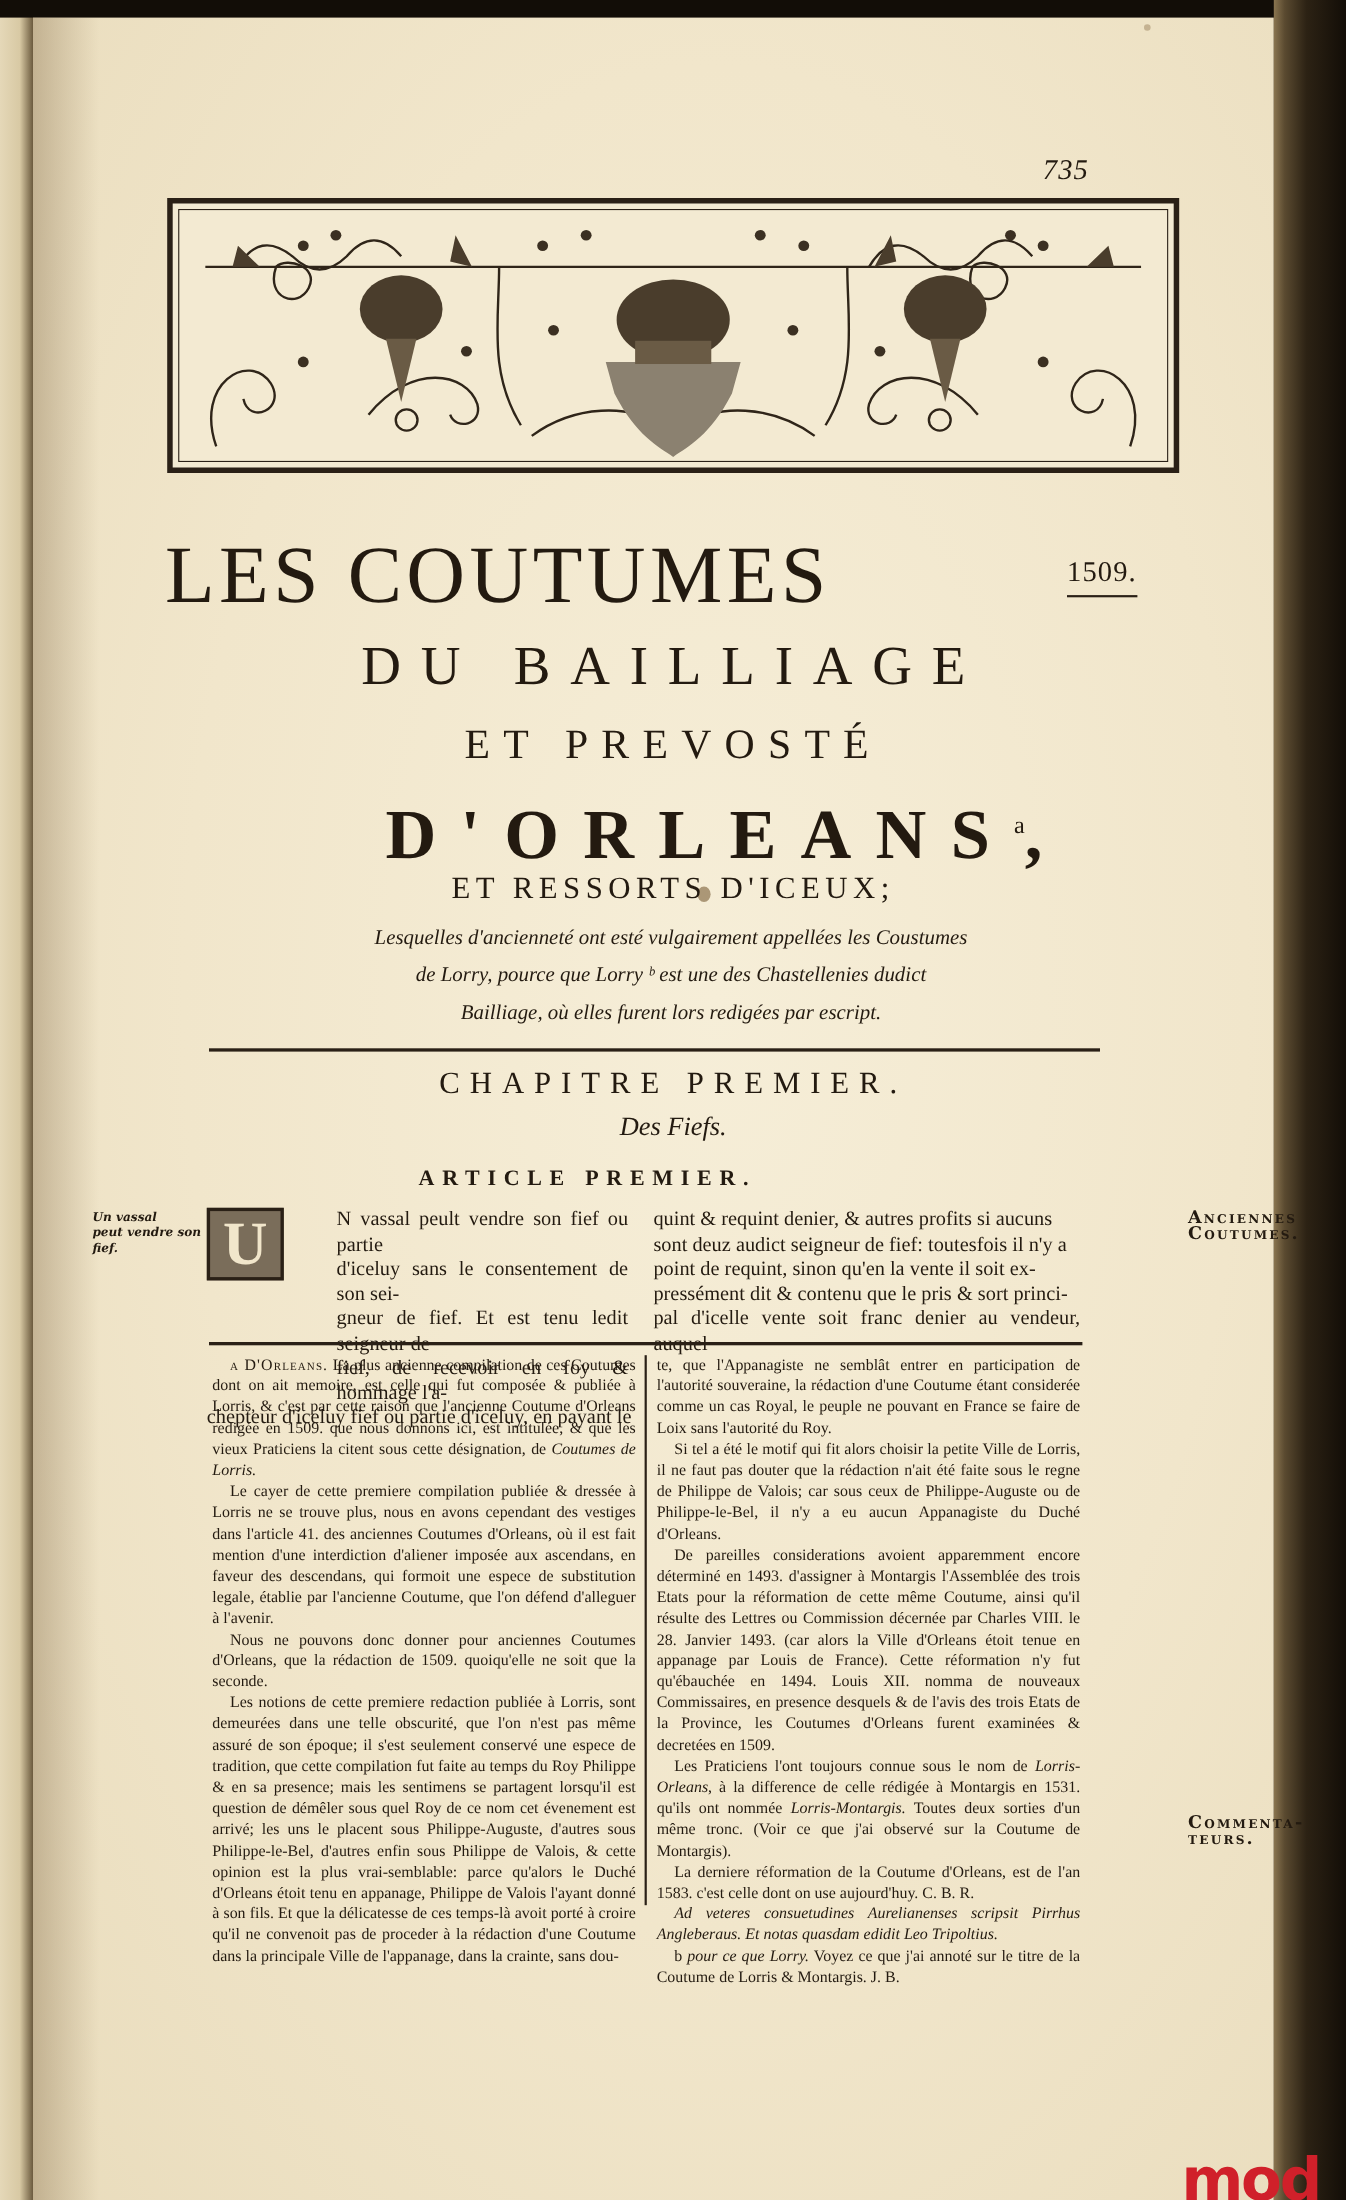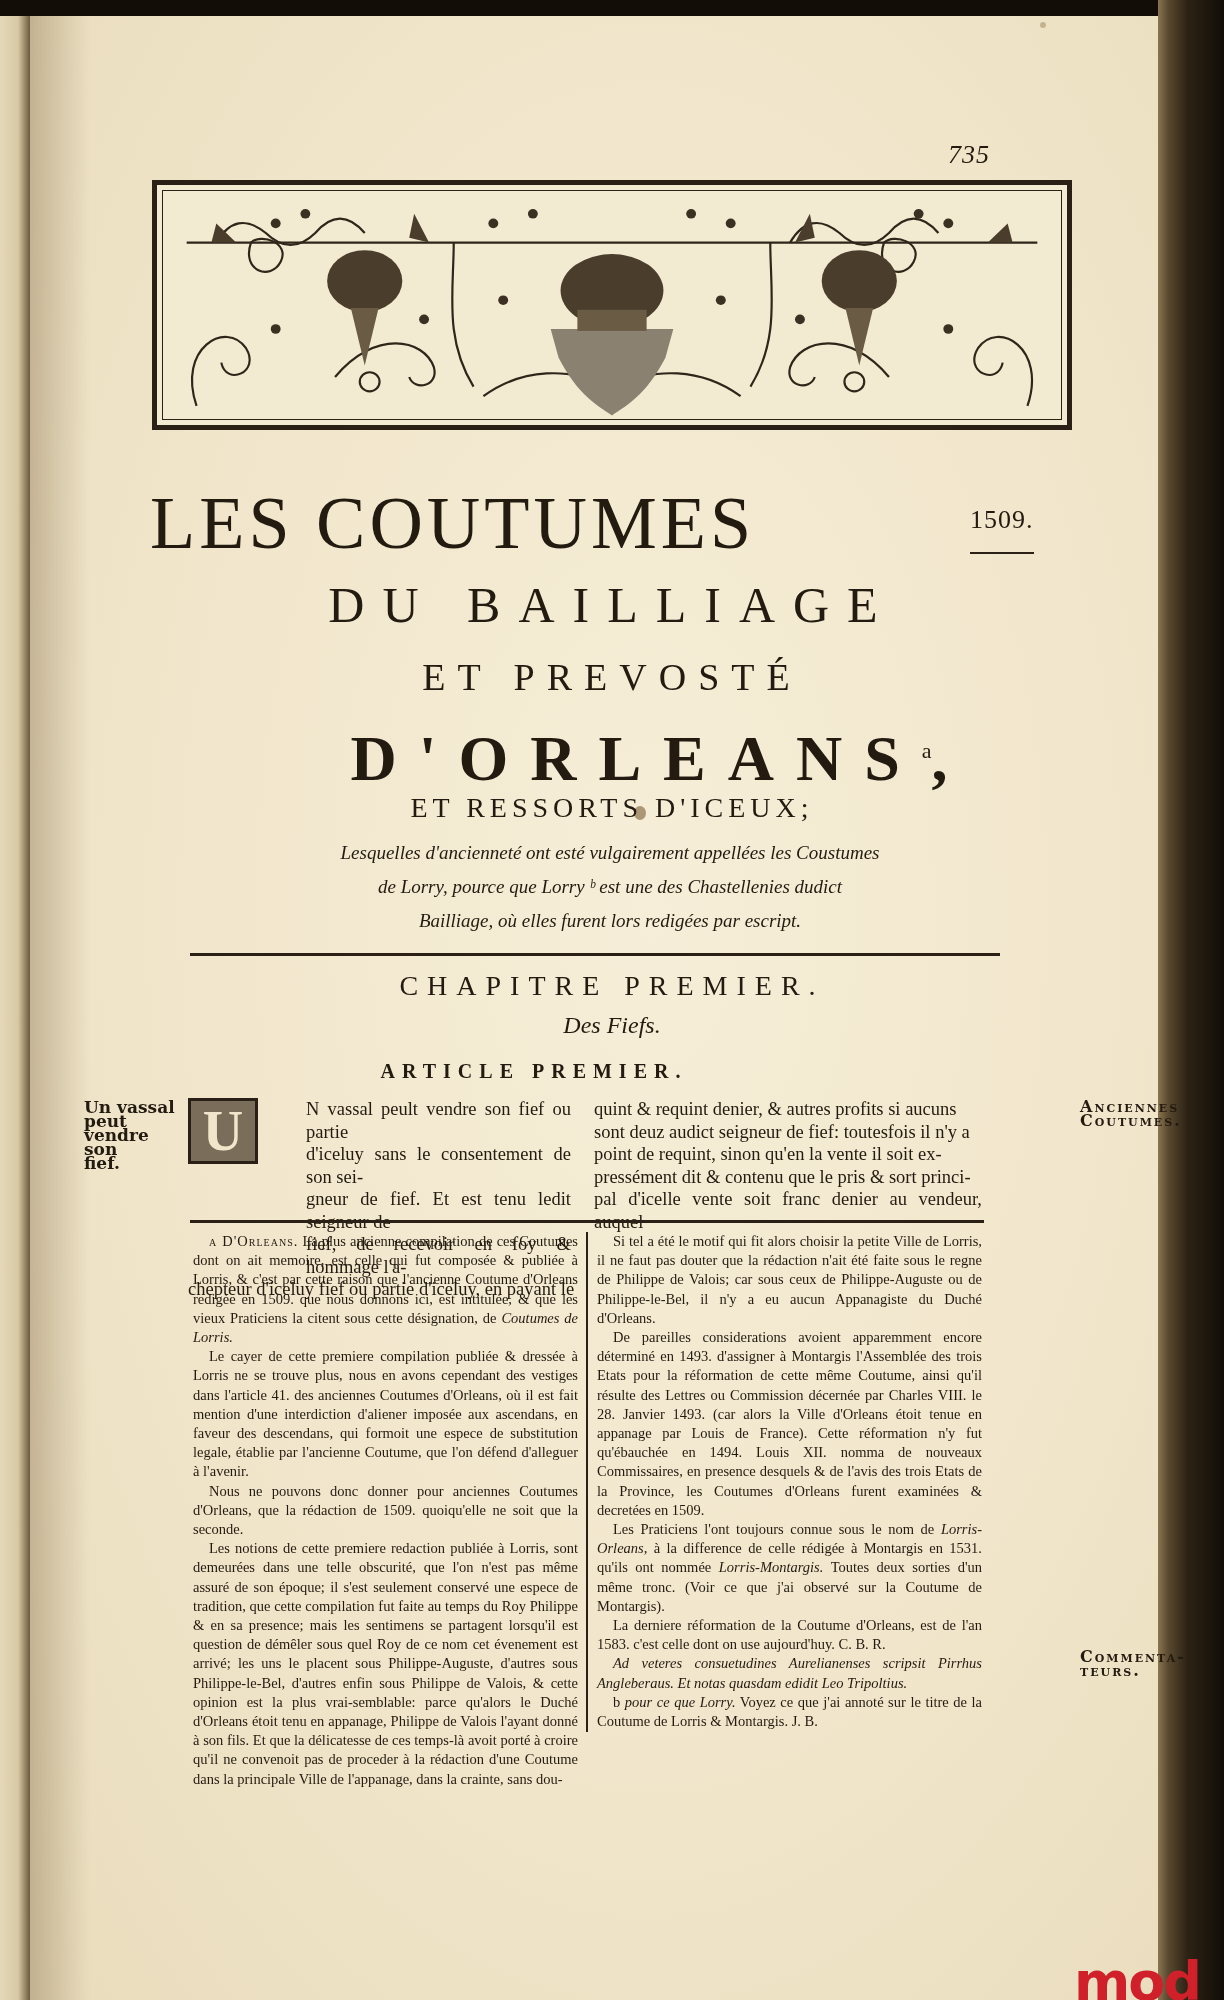--- a/index.html
+++ b/index.html
@@ -37,21 +37,21 @@
       position: absolute; left: 5px; top: 5px; right: 5px; bottom: 5px;
       border: 1.5px solid #2a2016;
     }
     .header-ornament svg { position: absolute; left: 0; top: 0; width: 100%; height: 100%; }
     .title-main {
       position: absolute; left: 150px; top: 486px; width: 900px;
       font-size: 74px; letter-spacing: 4px; line-height: 1; font-weight: normal;
     }
     .title-year {
       position: absolute; left: 970px; top: 505px; font-size: 26px;
-      border-bottom: 2px solid #2a2016; padding-bottom: 17px; letter-spacing: 1px;
+      border-bottom: 2px solid #2a2016; padding-bottom: 6px; letter-spacing: 1px;
     }
     .title-line {
       position: absolute; left: 0; width: 1224px; text-align: center; white-space: nowrap;
     }
     .t-bailliage { top: 576px; font-size: 50px; letter-spacing: 18px; }
     .t-prevoste { top: 655px; font-size: 38px; letter-spacing: 12px; }
     .t-orleans { top: 722px; font-size: 64px; letter-spacing: 22px; font-weight: bold; padding-left: 48px; }
     .t-orleans sup { font-size: 22px; font-weight: normal; letter-spacing: 0; }
     .t-ressorts { top: 792px; font-size: 28px; letter-spacing: 5px; }
     .subtitle {
@@ -68,21 +68,21 @@
     .chapter-sub {
       position: absolute; left: 0; width: 1224px; text-align: center; top: 1012px;
       font-size: 24px; font-style: italic;
     }
     .article-head {
       position: absolute; left: 0; width: 1068px; text-align: center; top: 1060px;
       font-size: 20px; letter-spacing: 7px; font-weight: bold;
     }
     .margin-note-left {
       position: absolute; left: 84px; top: 1100px; width: 100px;
-      font-size: 17px; line-height: 14px; font-weight: bold;
+      font-style: italic; font-size: 11px; line-height: 14px; font-weight: bold;
       font-family: "DejaVu Serif", serif;
     }
     .margin-note-right {
       position: absolute; left: 1080px; font-size: 16px; letter-spacing: 2px; line-height: 14px; font-weight: bold;
       font-variant: small-caps; font-family: "DejaVu Serif", serif;
     }
     .drop-cap {
       position: absolute; left: 188px; top: 1098px; width: 70px; height: 66px;
       border: 3px solid #2a2016; box-sizing: border-box; background: #7a6d5a;
       display: flex; align-items: center; justify-content: center;
@@ -236,20 +236,21 @@
 <div class="col-divider"></div>
 
 <div class="notes-col notes-left">
   <p><span class="sc">a D'Orleans.</span> <span>La plus ancienne compilation de ces Coutumes dont on ait memoire, est celle qui fut composée &amp; publiée à Lorris, &amp; c'est par cette raison que l'ancienne Coutume d'Orleans redigée en 1509. que nous donnons ici, est intitulée, &amp; que les vieux Praticiens la citent sous cette désignation, de</span> <span class="it">Coutumes de Lorris.</span></p>
   <p>Le cayer de cette premiere compilation publiée &amp; dressée à Lorris ne se trouve plus, nous en avons cependant des vestiges dans l'article 41. des anciennes Coutumes d'Orleans, où il est fait mention d'une interdiction d'aliener imposée aux ascendans, en faveur des descendans, qui formoit une espece de substitution legale, établie par l'ancienne Coutume, que l'on défend d'alleguer à l'avenir.</p>
   <p>Nous ne pouvons donc donner pour anciennes Coutumes d'Orleans, que la rédaction de 1509. quoiqu'elle ne soit que la seconde.</p>
   <p>Les notions de cette premiere redaction publiée à Lorris, sont demeurées dans une telle obscurité, que l'on n'est pas même assuré de son époque; il s'est seulement conservé une espece de tradition, que cette compilation fut faite au temps du Roy Philippe &amp; en sa presence; mais les sentimens se partagent lorsqu'il est question de démêler sous quel Roy de ce nom cet évenement est arrivé; les uns le placent sous Philippe-Auguste, d'autres sous Philippe-le-Bel, d'autres enfin sous Philippe de Valois, &amp; cette opinion est la plus vrai-semblable: parce qu'alors le Duché d'Orleans étoit tenu en appanage, Philippe de Valois l'ayant donné à son fils. Et que la délicatesse de ces temps-là avoit porté à croire qu'il ne convenoit pas de proceder à la rédaction d'une Coutume dans la principale Ville de l'appanage, dans la crainte, sans dou-</p>
 </div>
 
 <div class="notes-col notes-right">
+  <p style="text-indent:0;">te, que l'Appanagiste ne semblât entrer en participation de l'autorité souveraine, la rédaction d'une Coutume étant considerée comme un cas Royal, le peuple ne pouvant en France se faire de Loix sans l'autorité du Roy.</p>
   <p>Si tel a été le motif qui fit alors choisir la petite Ville de Lorris, il ne faut pas douter que la rédaction n'ait été faite sous le regne de Philippe de Valois; car sous ceux de Philippe-Auguste ou de Philippe-le-Bel, il n'y a eu aucun Appanagiste du Duché d'Orleans.</p>
   <p>De pareilles considerations avoient apparemment encore déterminé en 1493. d'assigner à Montargis l'Assemblée des trois Etats pour la réformation de cette même Coutume, ainsi qu'il résulte des Lettres ou Commission décernée par Charles VIII. le 28. Janvier 1493. (car alors la Ville d'Orleans étoit tenue en appanage par Louis de France). Cette réformation n'y fut qu'ébauchée en 1494. Louis XII. nomma de nouveaux Commissaires, en presence desquels &amp; de l'avis des trois Etats de la Province, les Coutumes d'Orleans furent examinées &amp; decretées en 1509.</p>
   <p><span>Les Praticiens l'ont toujours connue sous le nom de</span> <span class="it">Lorris-Orleans</span><span>, à la difference de celle rédigée à Montargis en 1531. qu'ils ont nommée</span> <span class="it">Lorris-Montargis.</span> <span>Toutes deux sorties d'un même tronc. (Voir ce que j'ai observé sur la Coutume de Montargis).</span></p>
   <p>La derniere réformation de la Coutume d'Orleans, est de l'an 1583. c'est celle dont on use aujourd'huy. C. B. R.</p>
   <p class="it">Ad veteres consuetudines Aurelianenses scripsit Pirrhus Angleberaus. Et notas quasdam edidit Leo Tripoltius.</p>
   <p><span>b</span> <span class="it">pour ce que Lorry.</span> <span>Voyez ce que j'ai annoté sur le titre de la Coutume de Lorris &amp; Montargis. J. B.</span></p>
 </div>
 
 <div class="logo">
   <div class="logo-mark">mod</div>

